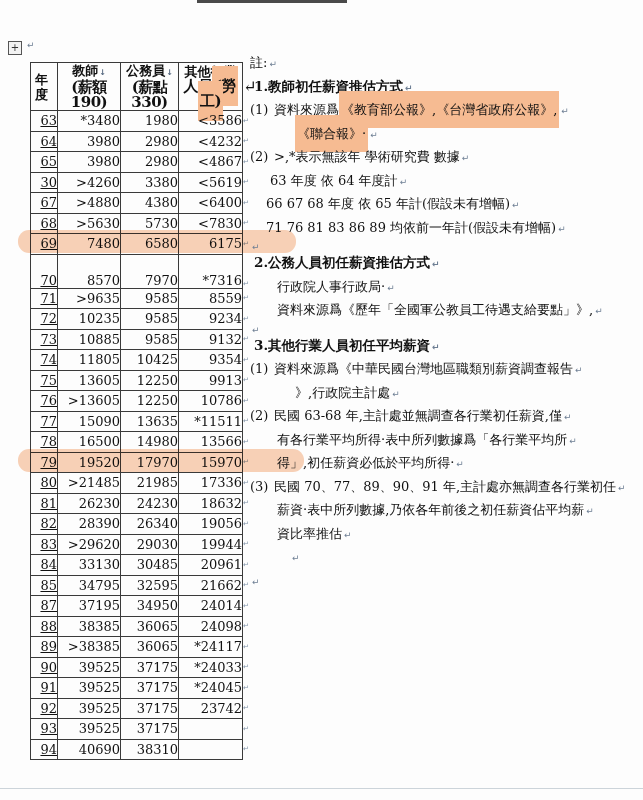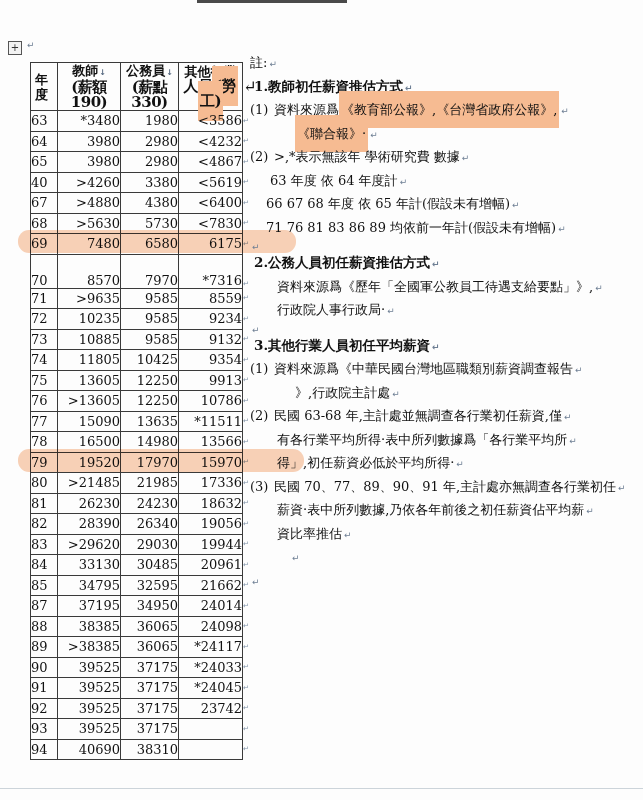--- a/index.html
+++ b/index.html
@@ -33,21 +33,21 @@
   col.c-year{width:27px;} col.c-teacher{width:63px;} col.c-civil{width:58px;}
   col.c-other{width:64px;} col.c-mark{width:10px;}
   tr.hdr{height:48px;}
   tr.hdr .b{vertical-align:middle;font-weight:bold;font-size:13px;line-height:15px;}
   .hdr-sub{font-size:15px;letter-spacing:-0.5px;display:block;}
   .year-hd{text-align:left !important;padding-left:4px !important;}
   tr.std{height:20.5px;}
   tr.tall{height:34px;}
   tr.tall td,tr.tall th{vertical-align:bottom;}
   td.num{text-align:right;padding-right:3px;font-size:13px;}
-  th.year{text-align:left;padding-left:3px;font-size:13px;font-weight:bold;}
+  th.year{text-align:right;padding-left:3px;font-size:13px;font-weight:bold;text-decoration:underline;}
   td.markcell{border:none;font-size:7px;color:#7d90a5;vertical-align:middle;padding-left:2px;
               font-family:"DejaVu Sans",sans-serif;}
 
   
   .notes{position:absolute;left:250px;top:52px;width:392px;font-size:13px;}
   .note-line{line-height:21.5px;min-height:21.5px;white-space:nowrap;}
   .note-line.blank{height:12px;min-height:12px;line-height:12px;}
   .note-line.nh{font-weight:bold;font-size:13.5px;}
   .ind0{margin-left:0;} .ind1{margin-left:4px;} .ind2{margin-left:16px;}
   .ind3{margin-left:20px;} .ind4{margin-left:27px;} .ind5{margin-left:40px;} .ind6{margin-left:45px;}
@@ -104,21 +104,21 @@
           <td class="markcell">↵</td>
         </tr>
         <tr class="std">
           <th class="b year">65</th>
           <td class="b num">3980</td>
           <td class="b num">2980</td>
           <td class="b num">&lt;4867</td>
           <td class="markcell">↵</td>
         </tr>
         <tr class="std">
-          <th class="b year">40</th>
+          <th class="b year">30</th>
           <td class="b num">&gt;4260</td>
           <td class="b num">3380</td>
           <td class="b num">&lt;5619</td>
           <td class="markcell">↵</td>
         </tr>
         <tr class="std">
           <th class="b year">67</th>
           <td class="b num">&gt;4880</td>
           <td class="b num">4380</td>
           <td class="b num">&lt;6400</td>
@@ -316,22 +316,22 @@
       <div class="note-line ind0"><span>註:</span><span class="pmark">↵</span></div>
       <div class="note-line ind1 nh"><span>1.教師初任薪資推估方式</span><span class="pmark">↵</span></div>
       <div class="note-line ind0"><span class="note-marker">(1)</span><span>資料來源爲</span><span class="hl">《教育部公報》,《台灣省政府公報》,</span><span class="pmark">↵</span></div>
       <div class="note-line ind6"><span class="hl">《聯合報》·</span><span class="pmark">↵</span></div>
       <div class="note-line ind0"><span class="note-marker">(2)</span><span>&gt;,*表示無該年 學術研究費 數據</span><span class="pmark">↵</span></div>
       <div class="note-line ind3"><span>63 年度 依 64 年度計</span><span class="pmark">↵</span></div>
       <div class="note-line ind2"><span>66 67 68 年度 依 65 年計(假設未有增幅)</span><span class="pmark">↵</span></div>
       <div class="note-line ind2"><span>71 76 81 83 86 89 均依前一年計(假設未有增幅)</span><span class="pmark">↵</span></div>
       <div class="note-line ind0 blank"><span class="pmark">↵</span></div>
       <div class="note-line ind1 nh"><span>2.公務人員初任薪資推估方式</span><span class="pmark">↵</span></div>
+      <div class="note-line ind4"><span>行政院人事行政局·</span><span class="pmark">↵</span></div>
       <div class="note-line ind4"><span>資料來源爲《歷年「全國軍公教員工待遇支給要點」》,</span><span class="pmark">↵</span></div>
-      <div class="note-line ind4"><span>行政院人事行政局·</span><span class="pmark">↵</span></div>
       <div class="note-line ind0 blank"><span class="pmark">↵</span></div>
       <div class="note-line ind1 nh"><span>3.其他行業人員初任平均薪資</span><span class="pmark">↵</span></div>
       <div class="note-line ind0"><span class="note-marker">(1)</span><span>資料來源爲《中華民國台灣地區職類別薪資調查報告</span><span class="pmark">↵</span></div>
       <div class="note-line ind6"><span>》,行政院主計處</span><span class="pmark">↵</span></div>
       <div class="note-line ind0"><span class="note-marker">(2)</span><span>民國 63-68 年,主計處並無調查各行業初任薪資,僅</span><span class="pmark">↵</span></div>
       <div class="note-line ind4"><span>有各行業平均所得·表中所列數據爲「各行業平均所</span><span class="pmark">↵</span></div>
       <div class="note-line ind4"><span>得」,初任薪資必低於平均所得·</span><span class="pmark">↵</span></div>
       <div class="note-line ind0"><span class="note-marker">(3)</span><span>民國 70、77、89、90、91 年,主計處亦無調查各行業初任</span><span class="pmark">↵</span></div>
       <div class="note-line ind4"><span>薪資·表中所列數據,乃依各年前後之初任薪資佔平均薪</span><span class="pmark">↵</span></div>
       <div class="note-line ind4"><span>資比率推估</span><span class="pmark">↵</span></div>

